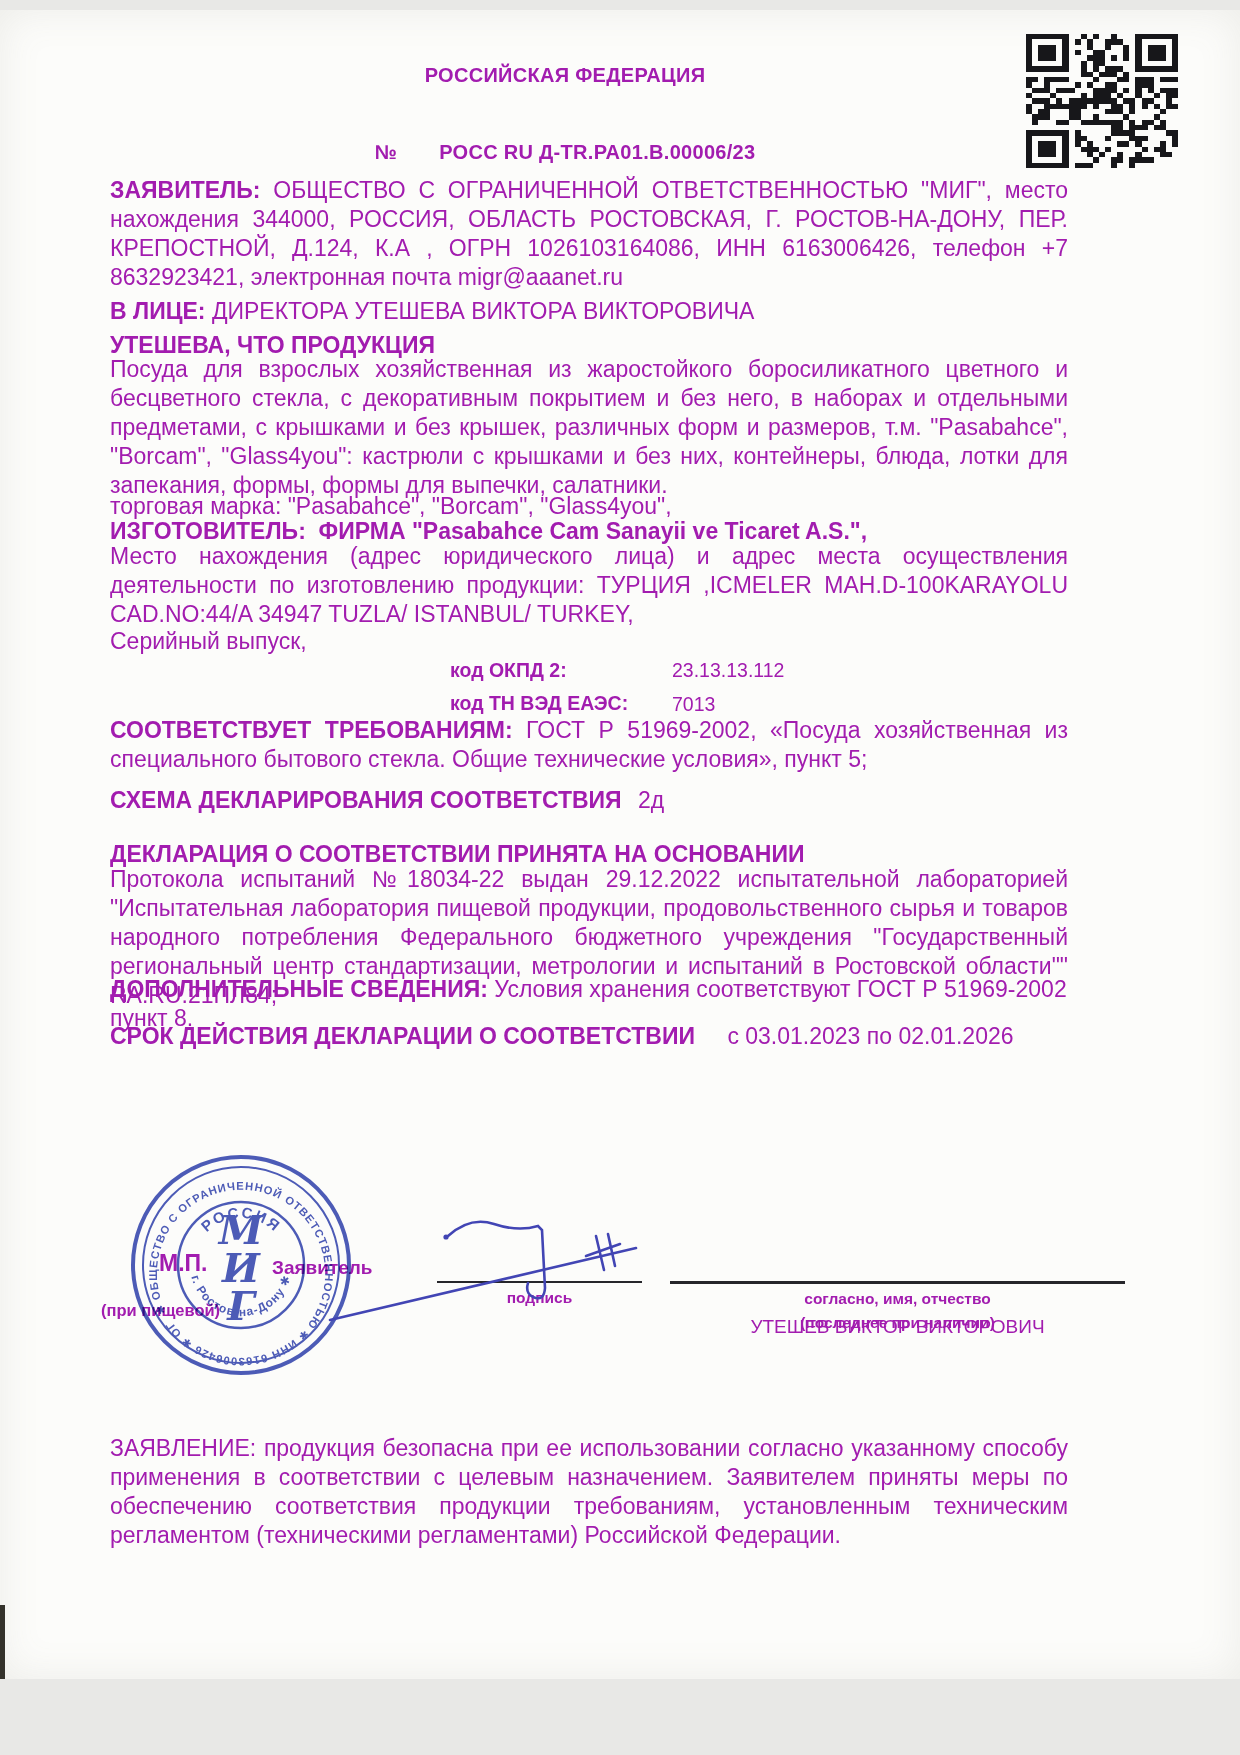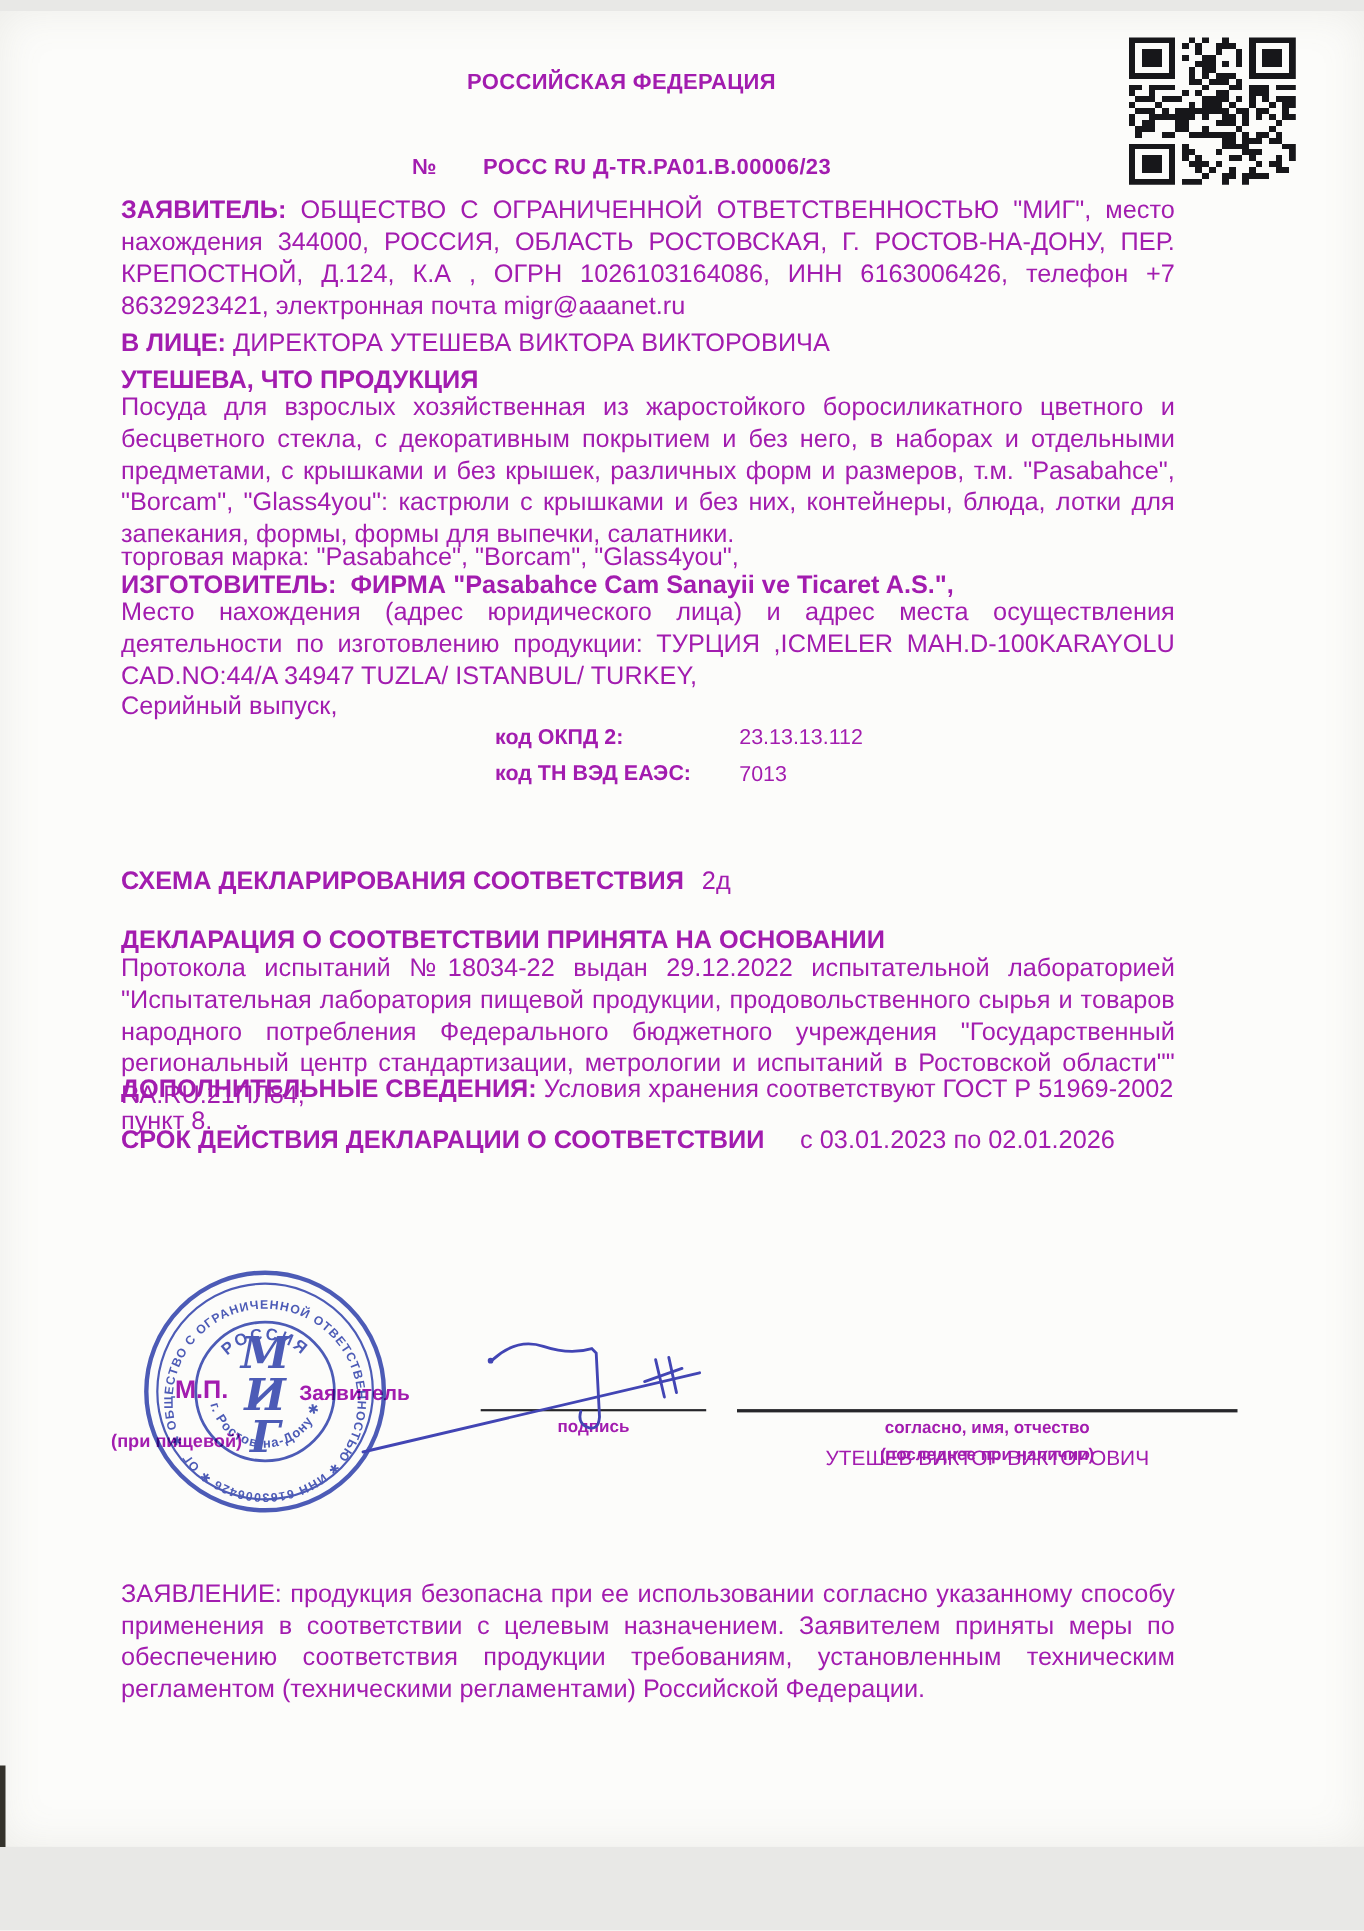--- a/index.html
+++ b/index.html
@@ -365,20 +365,24 @@
     <span>ФИРМА "Pasabahce Cam Sanayii ve Ticaret A.S.",</span>
   </p>
   <p class="abs blk just" style="top:532px;">Место нахождения (адрес юридического лица) и адрес места осуществления деятельности по изготовлению продукции: ТУРЦИЯ ,ICMELER MAH.D-100KARAYOLU CAD.NO:44/A 34947 TUZLA/ ISTANBUL/ TURKEY,</p>
   <p class="abs blk" style="top:617px;">Серийный выпуск,</p>
 
   <div class="abs code-label" style="top:649px;">код ОКПД 2:</div>
   <div class="abs code-value" style="top:649px;">23.13.13.112</div>
   <div class="abs code-label" style="top:682px;">код ТН ВЭД ЕАЭС:</div>
   <div class="abs code-value" style="top:683px;">7013</div>
 
+  <p class="abs blk just" style="top:706px;">
+    <b>СООТВЕТСТВУЕТ ТРЕБОВАНИЯМ:</b>
+    <span>ГОСТ Р 51969-2002, «Посуда хозяйственная из специального бытового стекла. Общие технические условия», пункт 5;</span>
+  </p>
 
   <p class="abs blk" style="top:776px;">
     <b>СХЕМА ДЕКЛАРИРОВАНИЯ СООТВЕТСТВИЯ</b>
     <span style="margin-left:10px;">2д</span>
   </p>
 
   <p class="abs blk b" style="top:830px;">ДЕКЛАРАЦИЯ О СООТВЕТСТВИИ ПРИНЯТА НА ОСНОВАНИИ</p>
   <p class="abs blk just" style="top:855px;">Протокола испытаний №18034-22 выдан 29.12.2022 испытательной лабораторией "Испытательная лаборатория пищевой продукции, продовольственного сырья и товаров народного потребления Федерального бюджетного учреждения "Государственный региональный центр стандартизации, метрологии и испытаний в Ростовской области"" RA.RU.21ПЛ84;</p>
 
   <p class="abs blk" style="top:965px;">

